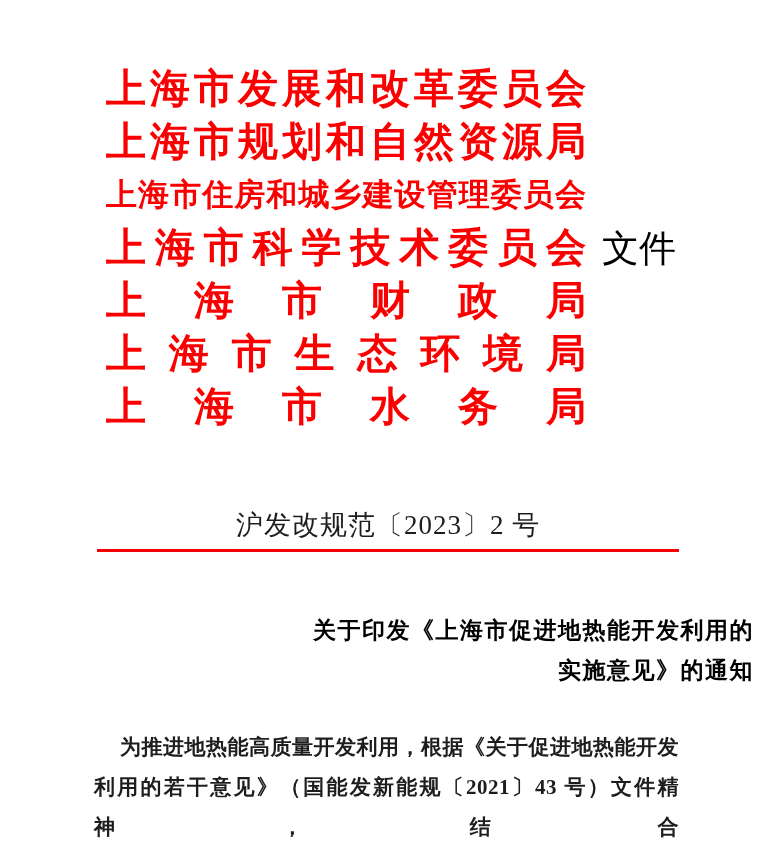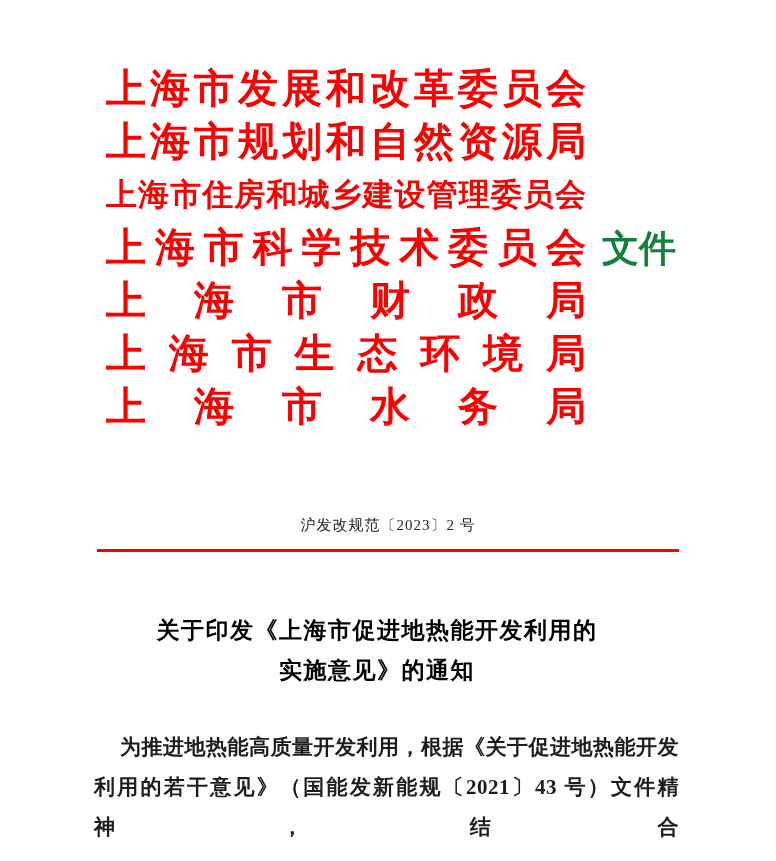--- a/index.html
+++ b/index.html
@@ -17,42 +17,42 @@
     font-family:"Liberation Sans", sans-serif;
   }
   .agency{
     height:53px;line-height:53px;
     white-space:nowrap;
   }
   .agency.fs40{font-size:40px;}
   .agency.fs31{font-size:31px;}
   .doc-word{
     position:absolute;left:602px;top:230px;
-    color:#15803d;font-weight:bold;font-size:37px;line-height:1;
+    color:#000000;font-weight:normal;font-size:37px;line-height:1;
     white-space:nowrap;
   }
   
   .spread{display:flex;justify-content:space-between;}
   
   .doc-number{
     position:absolute;left:0;top:511px;width:776px;
     text-align:center;
     font-family:"Liberation Serif","DejaVu Serif",serif;
-    font-size:15px;line-height:28px;letter-spacing:1px;
+    font-size:27px;line-height:28px;letter-spacing:1px;
     color:#1d1d1d;
   }
   
   .red-rule{
     position:absolute;left:97px;top:549px;width:582px;height:3px;
     background:#f80000;
   }
   
   .notice-title{
     position:absolute;left:0;top:610px;width:754px;
-    text-align:center;color:#000000;font-weight:bold;
+    text-align:right;color:#000000;font-weight:bold;
     font-size:23px;line-height:40px;letter-spacing:1.5px;
     font-family:"Liberation Sans", sans-serif;
   }
   
   .body-text{
     position:absolute;left:94px;top:727px;width:585px;
     font-family:"Liberation Serif","DejaVu Serif",serif;
     font-size:21px;line-height:40px;color:#1d1d1d;
     letter-spacing:0.5px;
   }

